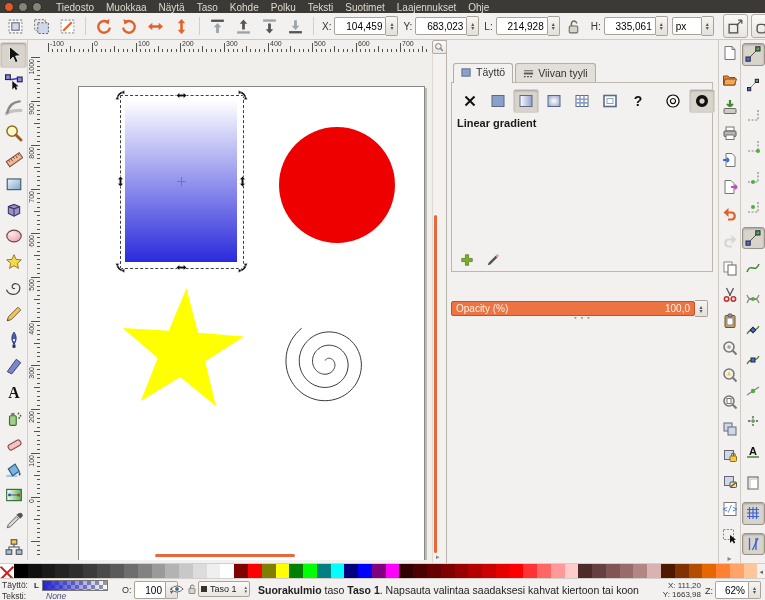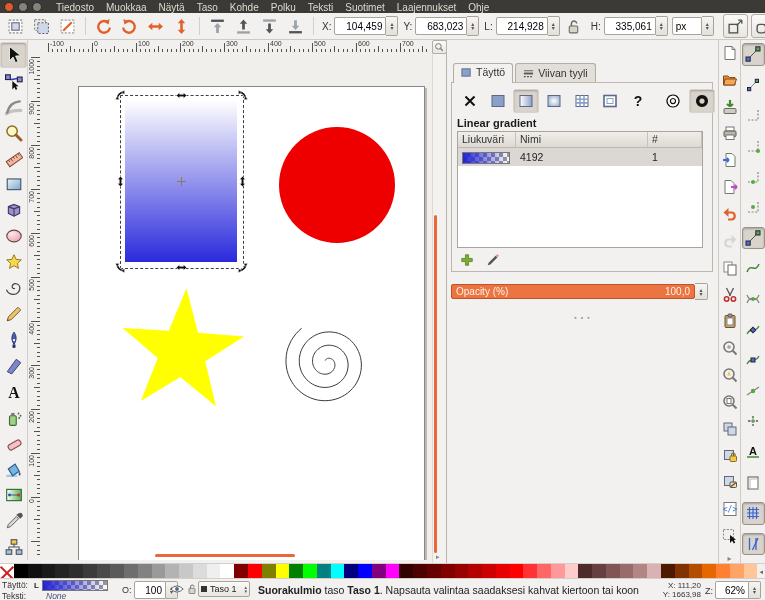--- a/index.html
+++ b/index.html
@@ -835,48 +835,36 @@
         </svg>
       </div>
       <div class="ftbtn pressed">
         <svg viewBox="0 0 16 16">
           <path d="M8 2 a6 6 0 1 0 0.01 0 Z M8 5.5 a2.6 2.6 0 1 1 -0.01 0 Z" fill="#111" fill-rule="evenodd"></path>
         </svg>
       </div>
     </div>
   <div id="grad-kind">Linear gradient</div>
 
-  <div id="grad-table">
-    <div class="thead">
-      <span class="c1">Liukuväri</span>
-      <span class="c2">Nimi</span>
-      <span class="c3">#</span>
-    </div>
-    <div class="trow">
-      <span class="c1"><span class="gswatch checker"><span class="gfade"></span></span></span>
-      <span class="c2">4192</span>
-      <span class="c3">1</span>
-    </div>
-  </div>
 
   <div id="grad-edit">
     <span class="gebtn">
         <svg viewBox="0 0 16 16">
           <path d="M6.2 2 H9.8 V6.2 H14 V9.8 H9.8 V14 H6.2 V9.8 H2 V6.2 H6.2 Z" fill="#79b02a" stroke="#4e7318" stroke-width="0.8"></path>
         </svg>
       </span>
     <span class="gebtn">
         <svg viewBox="0 0 16 16">
           <path d="M2 14 L3 11 L11 3 L13 5 L5 13 Z" fill="#555"></path>
           <path d="M11 3 L12 2 A1.4 1.4 0 0 1 14 4 L13 5 Z" fill="#e88ab0"></path>
         </svg>
       </span>
   </div>
 
-  <div class="slider-row" style="top:243px">
+  <div class="slider-row" style="top:260px">
     <div class="slider orange" style="background: rgb(236, 115, 66);">
       <span>Opacity (%)</span>
       <span>100,0</span>
     </div>
     <div class="spin v">
         <span>▴</span>
         <span>▾</span>
       </div>
   </div>
   <div id="grip">▪ ▪ ▪</div>

